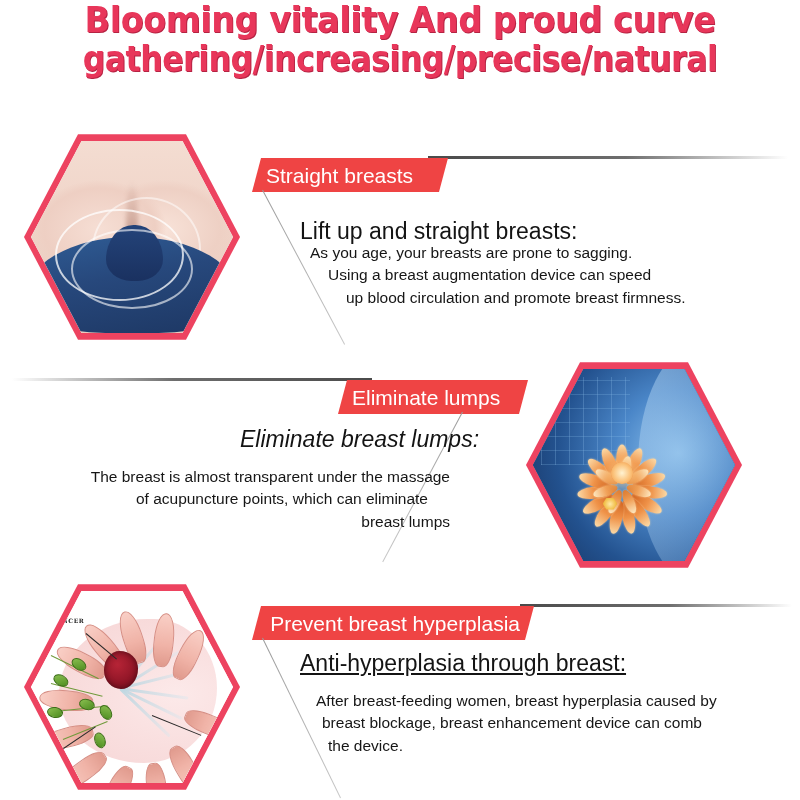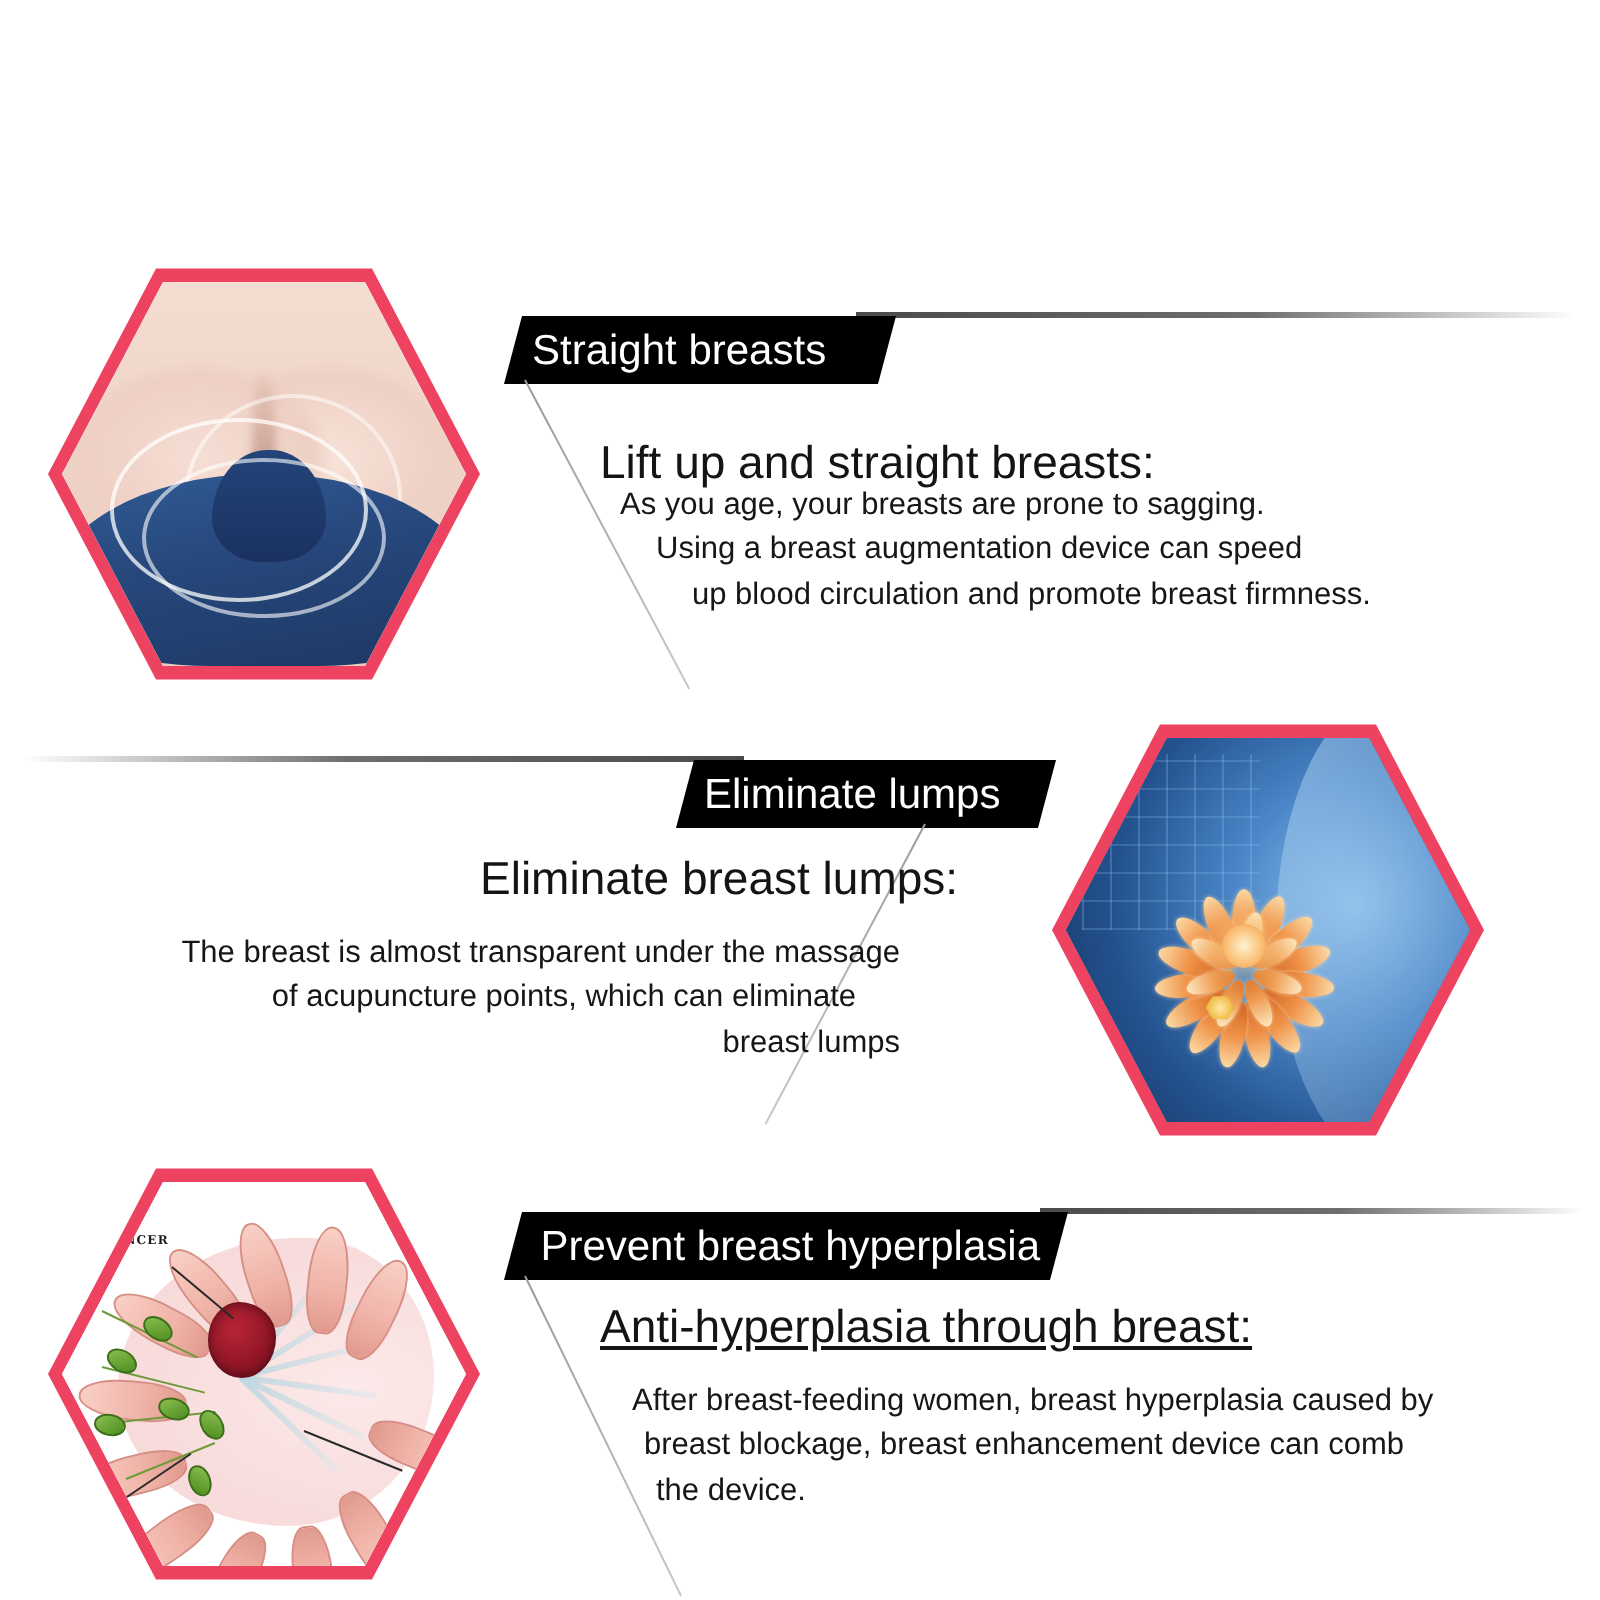--- a/index.html
+++ b/index.html
@@ -170,21 +170,21 @@
   .cancer-label{
     position:absolute;left:9%;top:14%;
     font-family:"DejaVu Serif","Liberation Serif",serif;
     font-size:9px;font-weight:700;color:#1d1d1d;
     letter-spacing:.6px;font-variant:small-caps;
   }
 
   
   .banner{
     position:absolute;height:34px;
-    background:#000000;
+    background:#ef4444;
     display:flex;align-items:center;
     -webkit-clip-path:polygon(9px 0,100% 0,calc(100% - 9px) 100%,0 100%);
     clip-path:polygon(9px 0,100% 0,calc(100% - 9px) 100%,0 100%);
   }
   .banner span{
     color:#ffffff;font-size:21px;font-weight:400;
     padding:0 14px;white-space:nowrap;line-height:1;
     font-family:"Liberation Sans","DejaVu Sans",sans-serif;
   }
   .rule{
@@ -211,20 +211,24 @@
     position:absolute;font-size:15.5px;color:#161616;line-height:1.45;
   }
   .ta-left{text-align:left;}
   .ta-right{text-align:right;}
 </style>
 </head>
 <body>
 
 <div id="page">
 
+  <div class="title-block">
+    <div class="title-line l1">Blooming vitality And proud curve</div>
+    <div class="title-line l2">gathering/increasing/precise/natural</div>
+  </div>
 
   <div class="section" id="sec1">
 
     <div class="hex-wrap left" style="left:24px;">
       <div class="hex-outer"></div>
       <div class="hex-inner">
         <div class="hex-art">
           <div class="art-skin"></div>
           <div class="art-cleav"></div>
           <div class="art-curve c3"></div>
@@ -291,21 +295,21 @@
     </div>
 
     <div class="rule to-left" style="left:12px;top:28px;width:360px;"></div>
 
     <div class="banner" style="left:338px;top:30px;width:190px;">
       <span>Eliminate lumps</span>
     </div>
 
     <div class="diag" style="left:462px;top:62px;height:170px;transform:rotate(28deg);"></div>
 
-    <div class="head" style="left:240px;top:78px;">Eliminate breast lumps:</div>
+    <div class="head" style="left:240px;top:78px;font-style:italic;">Eliminate breast lumps:</div>
 
     <div class="body-txt ta-right" style="left:50px;top:116px;width:400px;">
       <div>The breast is almost transparent under the massage</div>
       <div style="padding-right:22px;">of acupuncture points, which can eliminate</div>
       <div>breast lumps</div>
     </div>
   </div>
 
   <div class="section" id="sec3">
 

